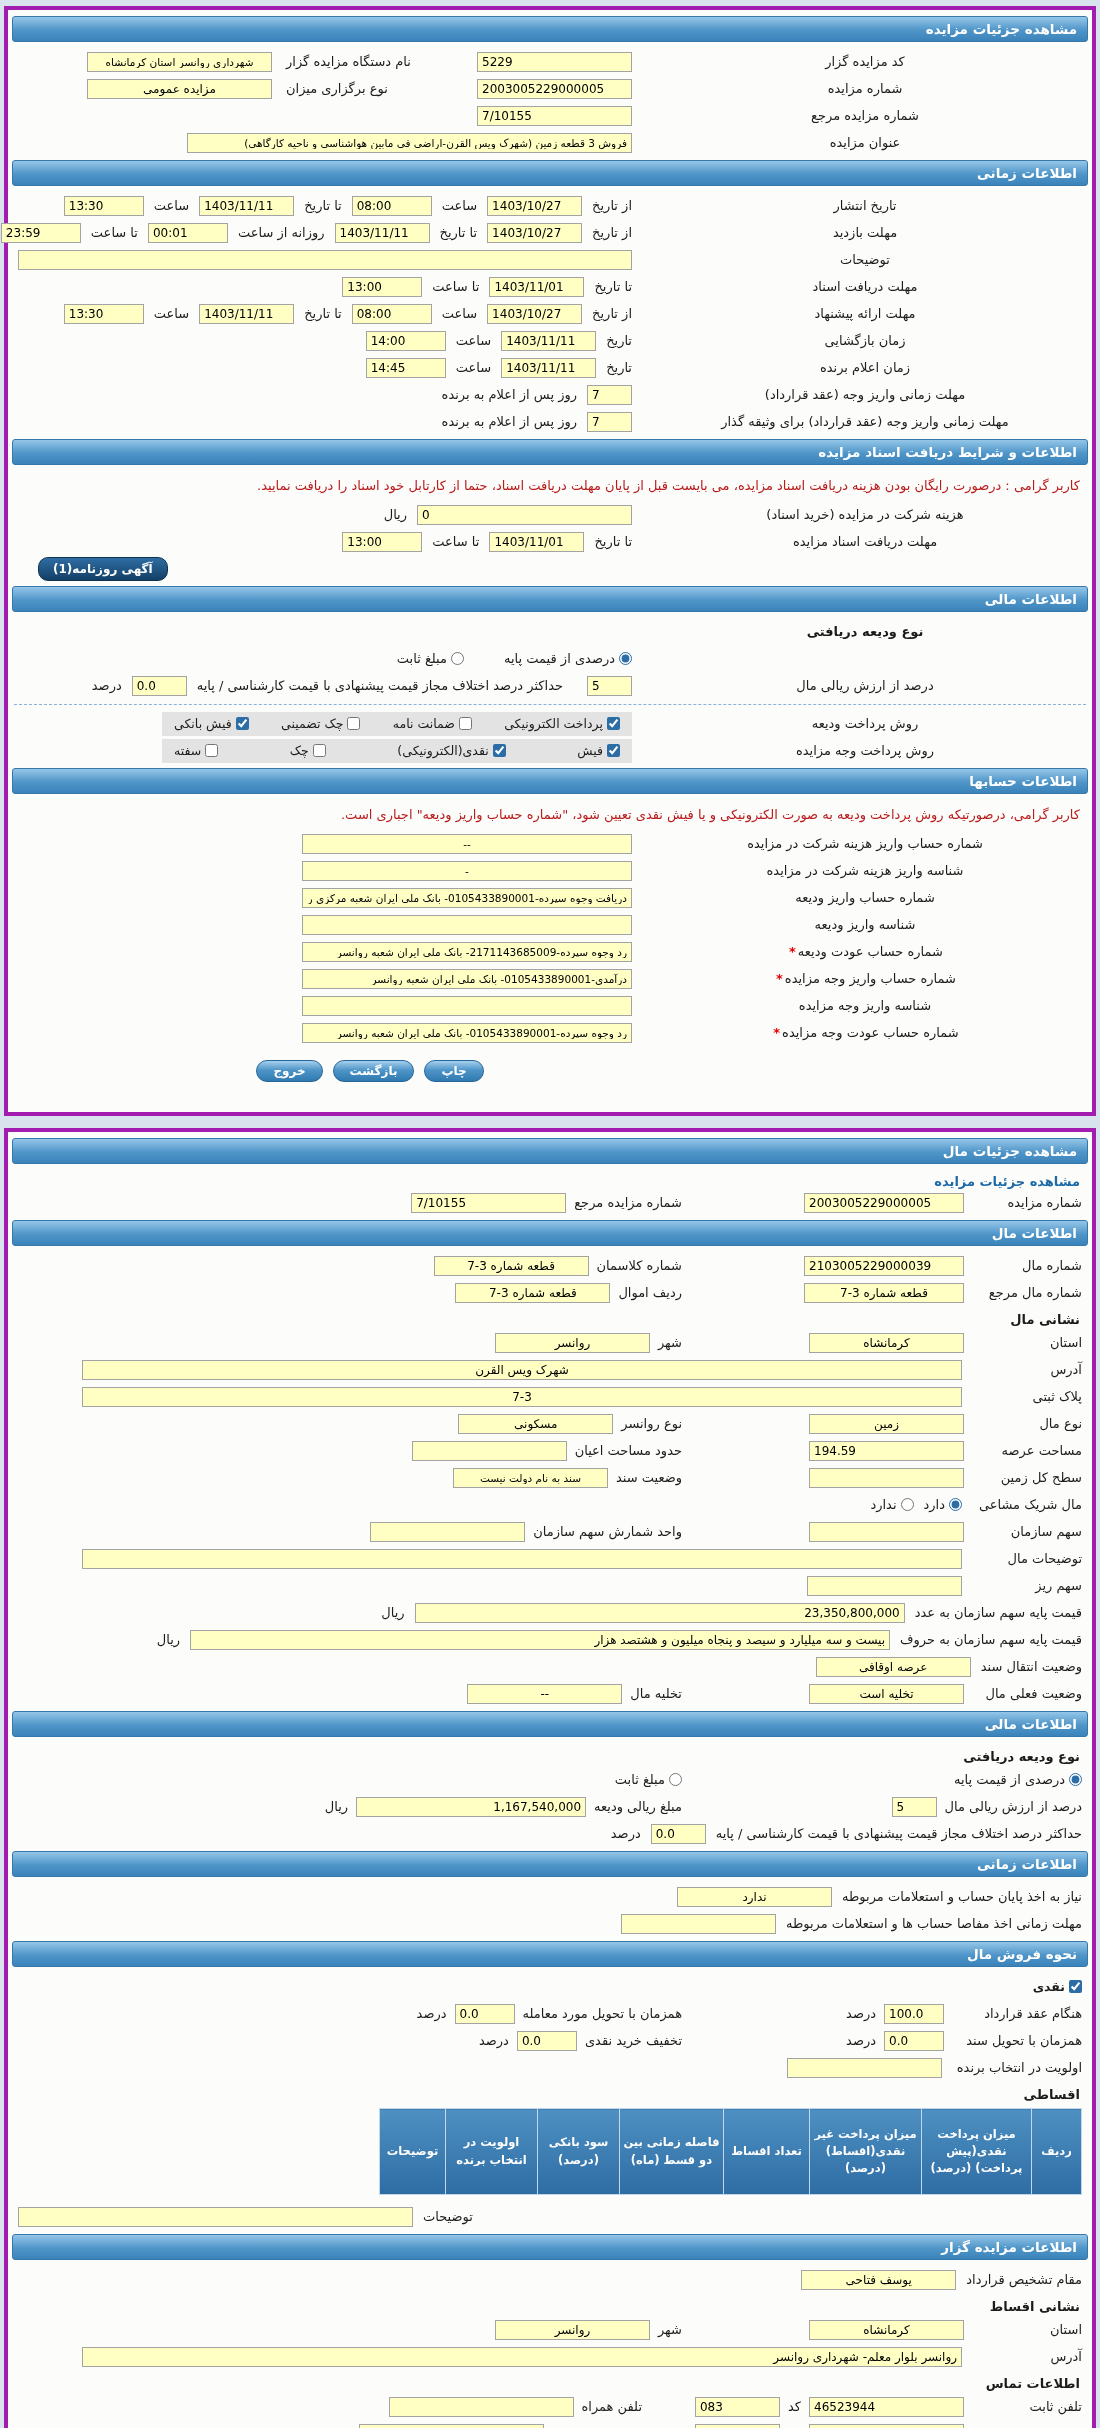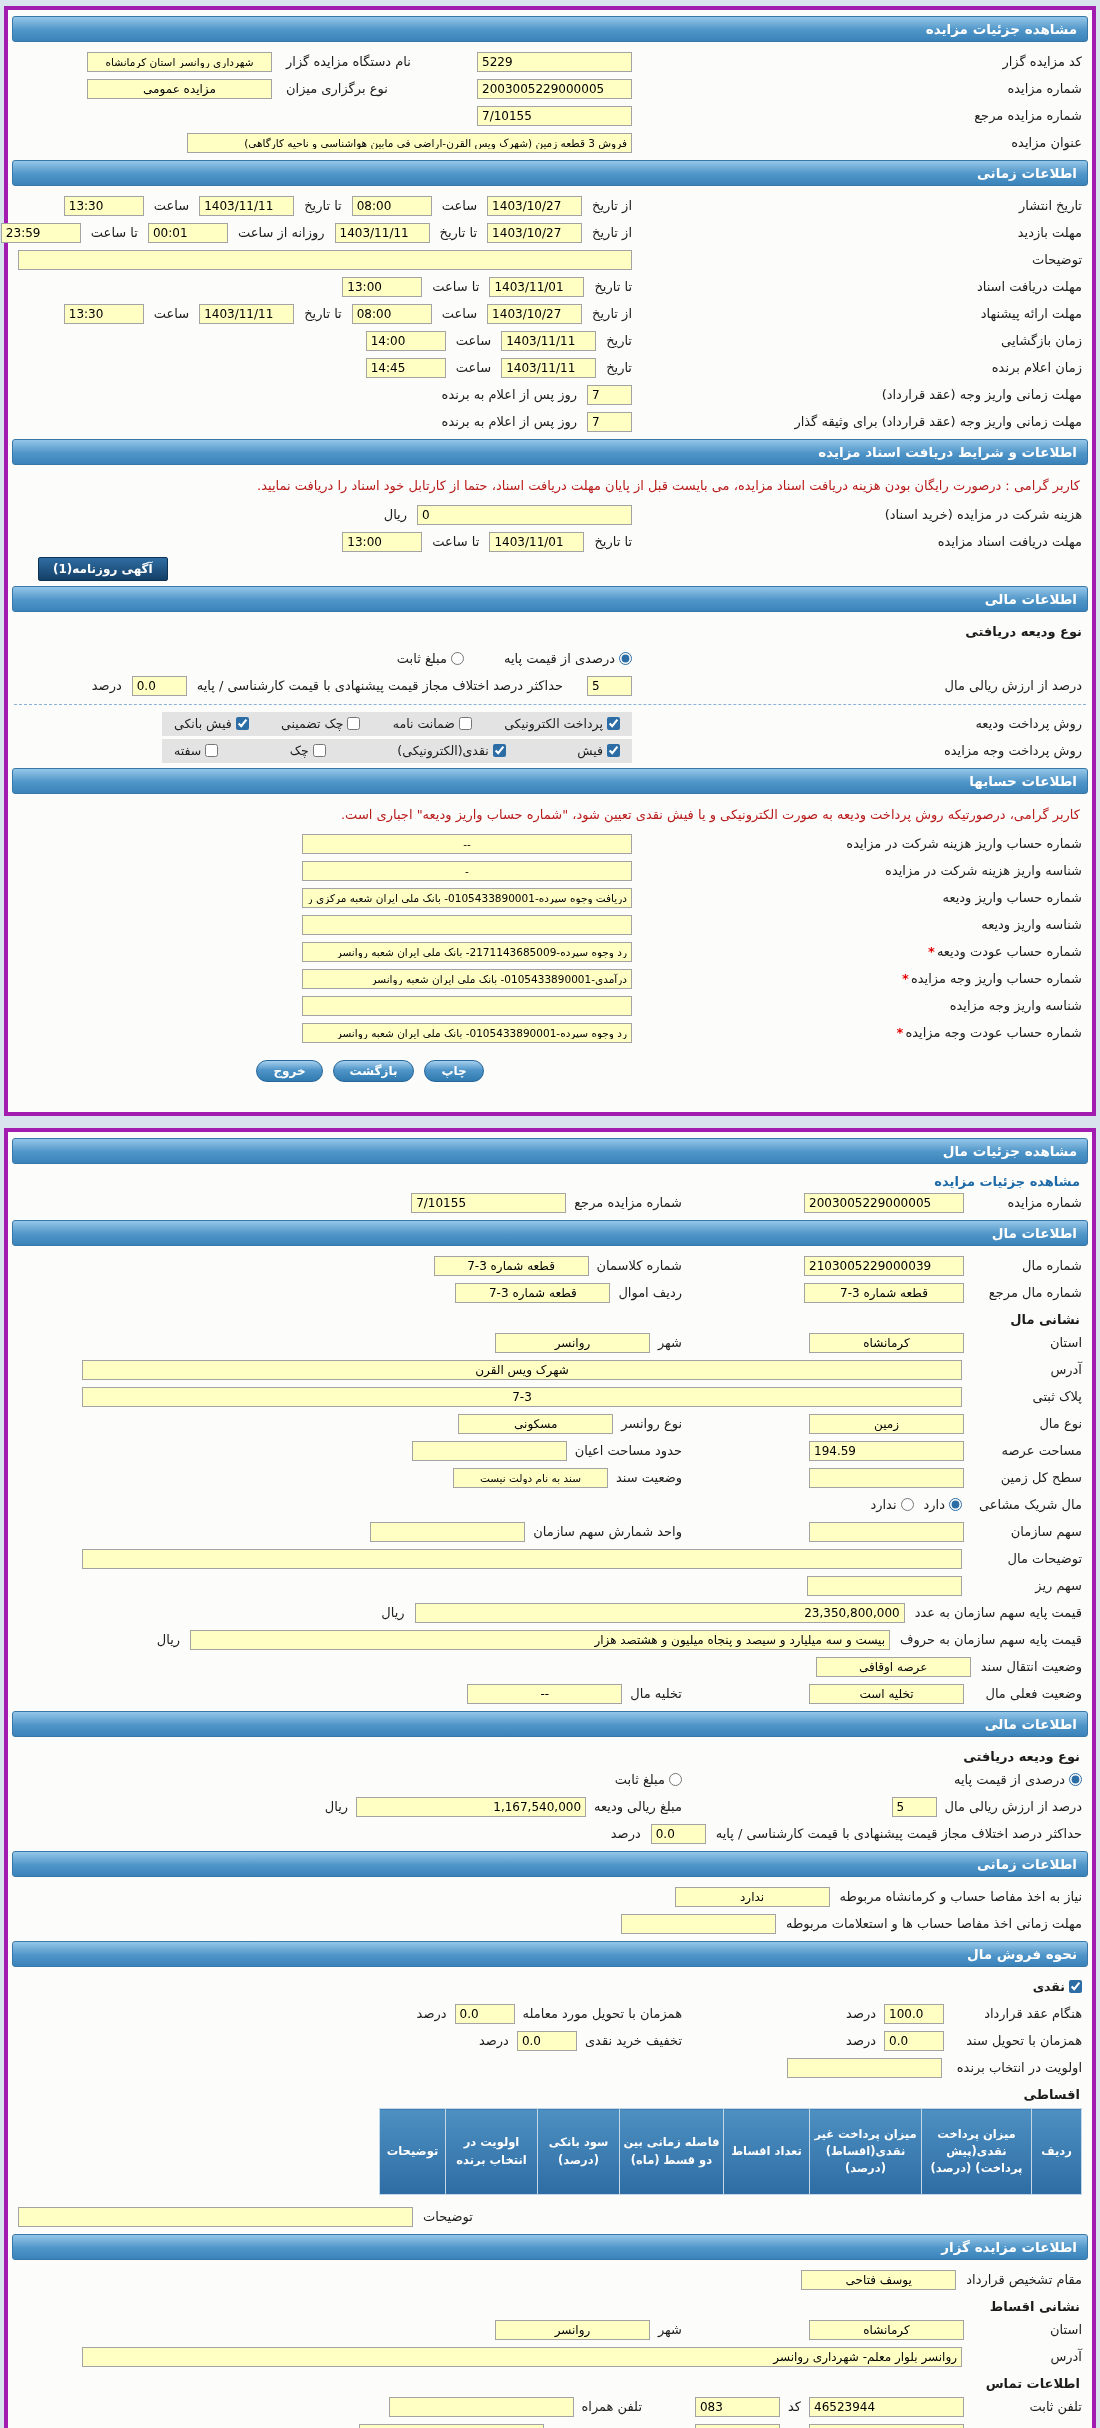--- a/index.html
+++ b/index.html
@@ -2,21 +2,21 @@
 <html lang="fa" dir="rtl"><head>
 <meta charset="utf-8">
 <style>
   *{box-sizing:border-box;margin:0;padding:0}
   html{background:#d9e3ee}
   body{width:1100px;margin:0;background:#d9e3ee;direction:rtl;font-family:"DejaVu Sans",sans-serif;font-size:13px;color:#1c1c1c}
   .panel{background:#fcfcfa;border:4px solid #a21caf;margin:6px 4px 12px;padding:2px 2px 24px}
   .sec-h{height:26px;line-height:25px;background:linear-gradient(180deg,#94c6e8,#4f95c8 55%,#3a83ba);border:1px solid #3878a8;border-radius:3px;color:#fff;font-weight:bold;font-size:13.5px;padding:0 10px;margin:4px 2px 6px}
   .row{display:flex;align-items:center;gap:10px;min-height:27px;padding:0 8px}
   .row-left{justify-content:flex-end}
-  .lcell{flex:0 0 440px;text-align:right;padding-left:6px;line-height:1.35}
+  .lcell{flex:0 0 440px;text-align:center;padding-left:6px;line-height:1.35}
   .lb{white-space:nowrap}
   .lbL185{flex:0 0 185px;text-align:left;padding-left:4px}
   .sp440{flex:0 0 440px}
   .bold{font-weight:bold}
   .sub{font-weight:bold;padding:6px 10px 2px}
   .warn{color:#b91c1c;text-align:right;padding:4px 10px;line-height:1.7}
   .dash{border:none;border-top:1px dashed #8ab1d8;margin:5px 4px}
   .inp{background:#ffffc4;border:1px solid #a3a3a3;height:20px;font-family:inherit;font-size:12px;padding:0 4px;flex:0 0 auto}
   .w45{width:45px}.w55{width:55px}.w60{width:60px}.w80{width:80px}.w85{width:85px}.w95{width:95px}
   .w155{width:155px}.w160{width:160px}.w185{width:185px}.w215{width:215px}.w230{width:230px}
@@ -28,21 +28,21 @@
   .ml64{margin-left:64px}
   .sm{font-size:10.5px}
   .acc{font-size:10.5px}
   .strip{flex:0 0 470px;display:flex;justify-content:space-between;align-items:center;background:#e3e3e3;height:24px;padding:0 12px}
   .chk{display:flex;align-items:center;gap:4px;font-size:12.5px;white-space:nowrap}
   .rad{display:flex;align-items:center;gap:4px;white-space:nowrap}
   input[type=checkbox],input[type=radio]{accent-color:#2d6da5;margin:0}
   .req{color:#e60000;font-weight:bold;padding:0 2px}
   .btns{display:flex;justify-content:center;gap:10px;padding:14px 0 6px;transform:translateX(-180px)}
   .btn{background:linear-gradient(180deg,#a6d0ee,#4f95c8 45%,#2f7ab0);border:1px solid #27669a;border-radius:11px;color:#fff;font-family:inherit;font-size:12px;font-weight:bold;padding:3px 16px;cursor:pointer}
-  .btn-news{background:linear-gradient(180deg,#2f6da3,#133f66);border:1px solid #0e3352;border-radius:2px;color:#fff;font-family:inherit;font-size:12px;font-weight:bold;padding:4px 14px;cursor:pointer;margin-left:20px}
+  .btn-news{background:linear-gradient(180deg,#2f6da3,#133f66);border:1px solid #0e3352;border-radius:10px;color:#fff;font-family:inherit;font-size:12px;font-weight:bold;padding:4px 14px;cursor:pointer;margin-left:20px}
   .link{color:#1e6aa7;font-weight:bold;text-decoration:none;padding:4px 10px 0;display:inline-block}
   .fp{display:flex;align-items:center;gap:8px}
   .fp1{flex:0 0 390px}
   .fp1x{flex:0 0 430px}
   .lw110{min-width:110px}
   .lw130{min-width:130px}
   .itab{border-collapse:collapse;margin:4px 8px 8px}
   .itab th{background:linear-gradient(180deg,#4e90c2,#2e6da4);border:1px solid #c3d7e8;color:#fff;font-size:11.5px;padding:5px 3px;height:86px;vertical-align:middle;font-weight:bold;line-height:1.5}
 </style>
 </head>
@@ -482,21 +482,21 @@
 
   <div class="row">
     <span class="lb">حداکثر درصد اختلاف مجاز قیمت پیشنهادی با قیمت کارشناسی / پایه</span>
     <input class="inp w55 ltr ctr" value="0.0" style="">
     <span class="lb">درصد</span>
   </div>
 
   <div class="sec-h">اطلاعات زمانی</div>
 
   <div class="row">
-    <span class="lb">نیاز به اخذ مفاصا حساب و کرمانشاه مربوطه</span>
+    <span class="lb">نیاز به اخذ پایان حساب و استعلامات مربوطه</span>
     <input class="inp w155 ctr" value="ندارد" style="">
   </div>
 
   <div class="row">
     <span class="lb">مهلت زمانی اخذ مفاصا حساب ها و استعلامات مربوطه</span>
     <input class="inp w155" value="" style="">
   </div>
 
   <div class="sec-h">نحوه فروش مال</div>
 

